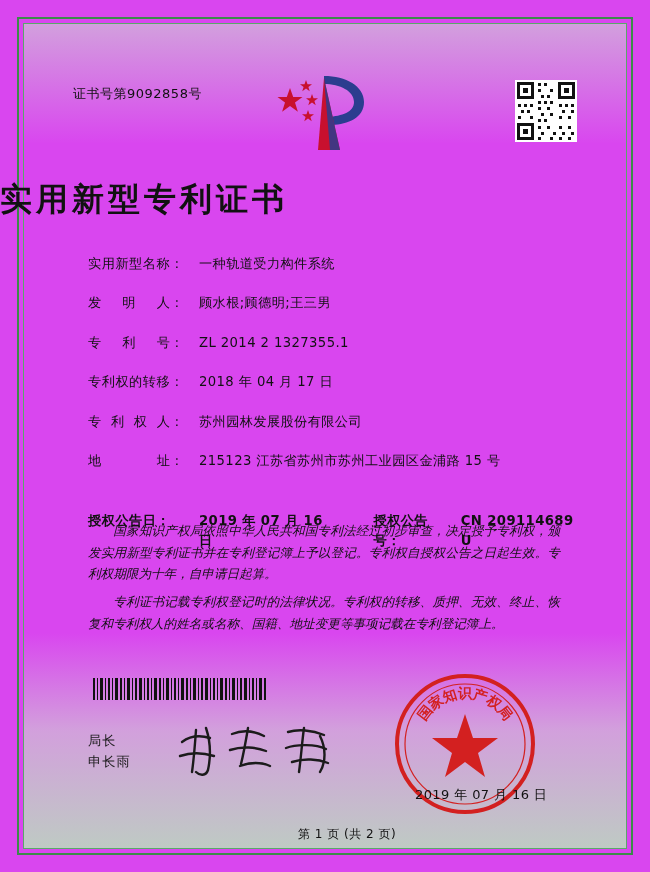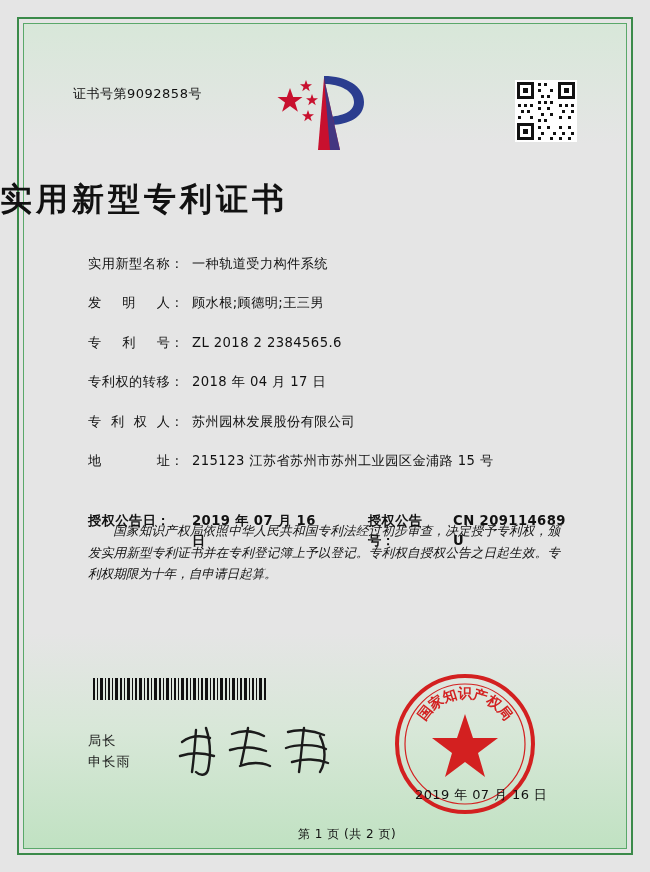--- a/index.html
+++ b/index.html
@@ -11,21 +11,21 @@
     width: 650px;
     height: 872px;
     font-family: "DejaVu Sans", "Liberation Sans", sans-serif;
     color: #1a1a1a;
   }
   .page {
     position: relative;
     width: 650px;
     height: 872px;
     box-sizing: border-box;
-    background: #e5e5e5;
+    background: #d946ef;
     overflow: hidden;
   }
   
   .frame-outer {
     position: absolute;
     left: 17px;
     top: 17px;
     right: 17px;
     bottom: 17px;
     border: 2px solid #3b8a4a;
@@ -109,20 +109,21 @@
     left: 88px;
     top: 254px;
     width: 490px;
     font-size: 13.2px;
     line-height: 1.55;
   }
   .field-row {
     display: flex;
     align-items: baseline;
     margin-bottom: 19px;
+    gap: 7px;
   }
   .field-label {
     width: 104px;
     flex: none;
     color: #111;
     letter-spacing: 0.5px;
   }
   .field-label.spread {
     display: flex;
     justify-content: space-between;
@@ -319,21 +320,21 @@
         </div>
         <div class="field-value">顾水根;顾德明;王三男</div>
       </div>
 
       <div class="field-row">
         <div class="field-label spread">
           <span>专</span>
           <span>利</span>
           <span>号：</span>
         </div>
-        <div class="field-value">ZL 2018 2 2384565.6</div>
+        <div class="field-value">ZL 2014 2 1327355.1</div>
       </div>
 
       <div class="field-row">
         <div class="field-label">专利权的转移：</div>
         <div class="field-value">2018 年 04 月 17 日</div>
       </div>
 
       <div class="field-row">
         <div class="field-label spread">
           <span>专</span>
@@ -356,20 +357,21 @@
         <div class="field-label">授权公告日：</div>
         <div class="field-value">2019 年 07 月 16 日</div>
         <div class="field-value field-inline-label">授权公告号：</div>
         <div class="field-value">CN 209114689 U</div>
       </div>
 
     </div>
 
     <div class="paragraphs">
       <p>国家知识产权局依照中华人民共和国专利法经过初步审查，决定授予专利权，颁发实用新型专利证书并在专利登记簿上予以登记。专利权自授权公告之日起生效。专利权期限为十年，自申请日起算。</p>
+      <p>专利证书记载专利权登记时的法律状况。专利权的转移、质押、无效、终止、恢复和专利权人的姓名或名称、国籍、地址变更等事项记载在专利登记簿上。</p>
     </div>
 
     <svg class="barcode" viewBox="0 0 175 22" preserveAspectRatio="none">
       <g fill="#111111">
         <rect x="0" y="0" width="2" height="22"></rect>
           <rect x="4" y="0" width="1" height="22"></rect>
         <rect x="7" y="0" width="3" height="22"></rect>
           <rect x="12" y="0" width="1" height="22"></rect>
         <rect x="15" y="0" width="2" height="22"></rect>
           <rect x="19" y="0" width="1" height="22"></rect>

